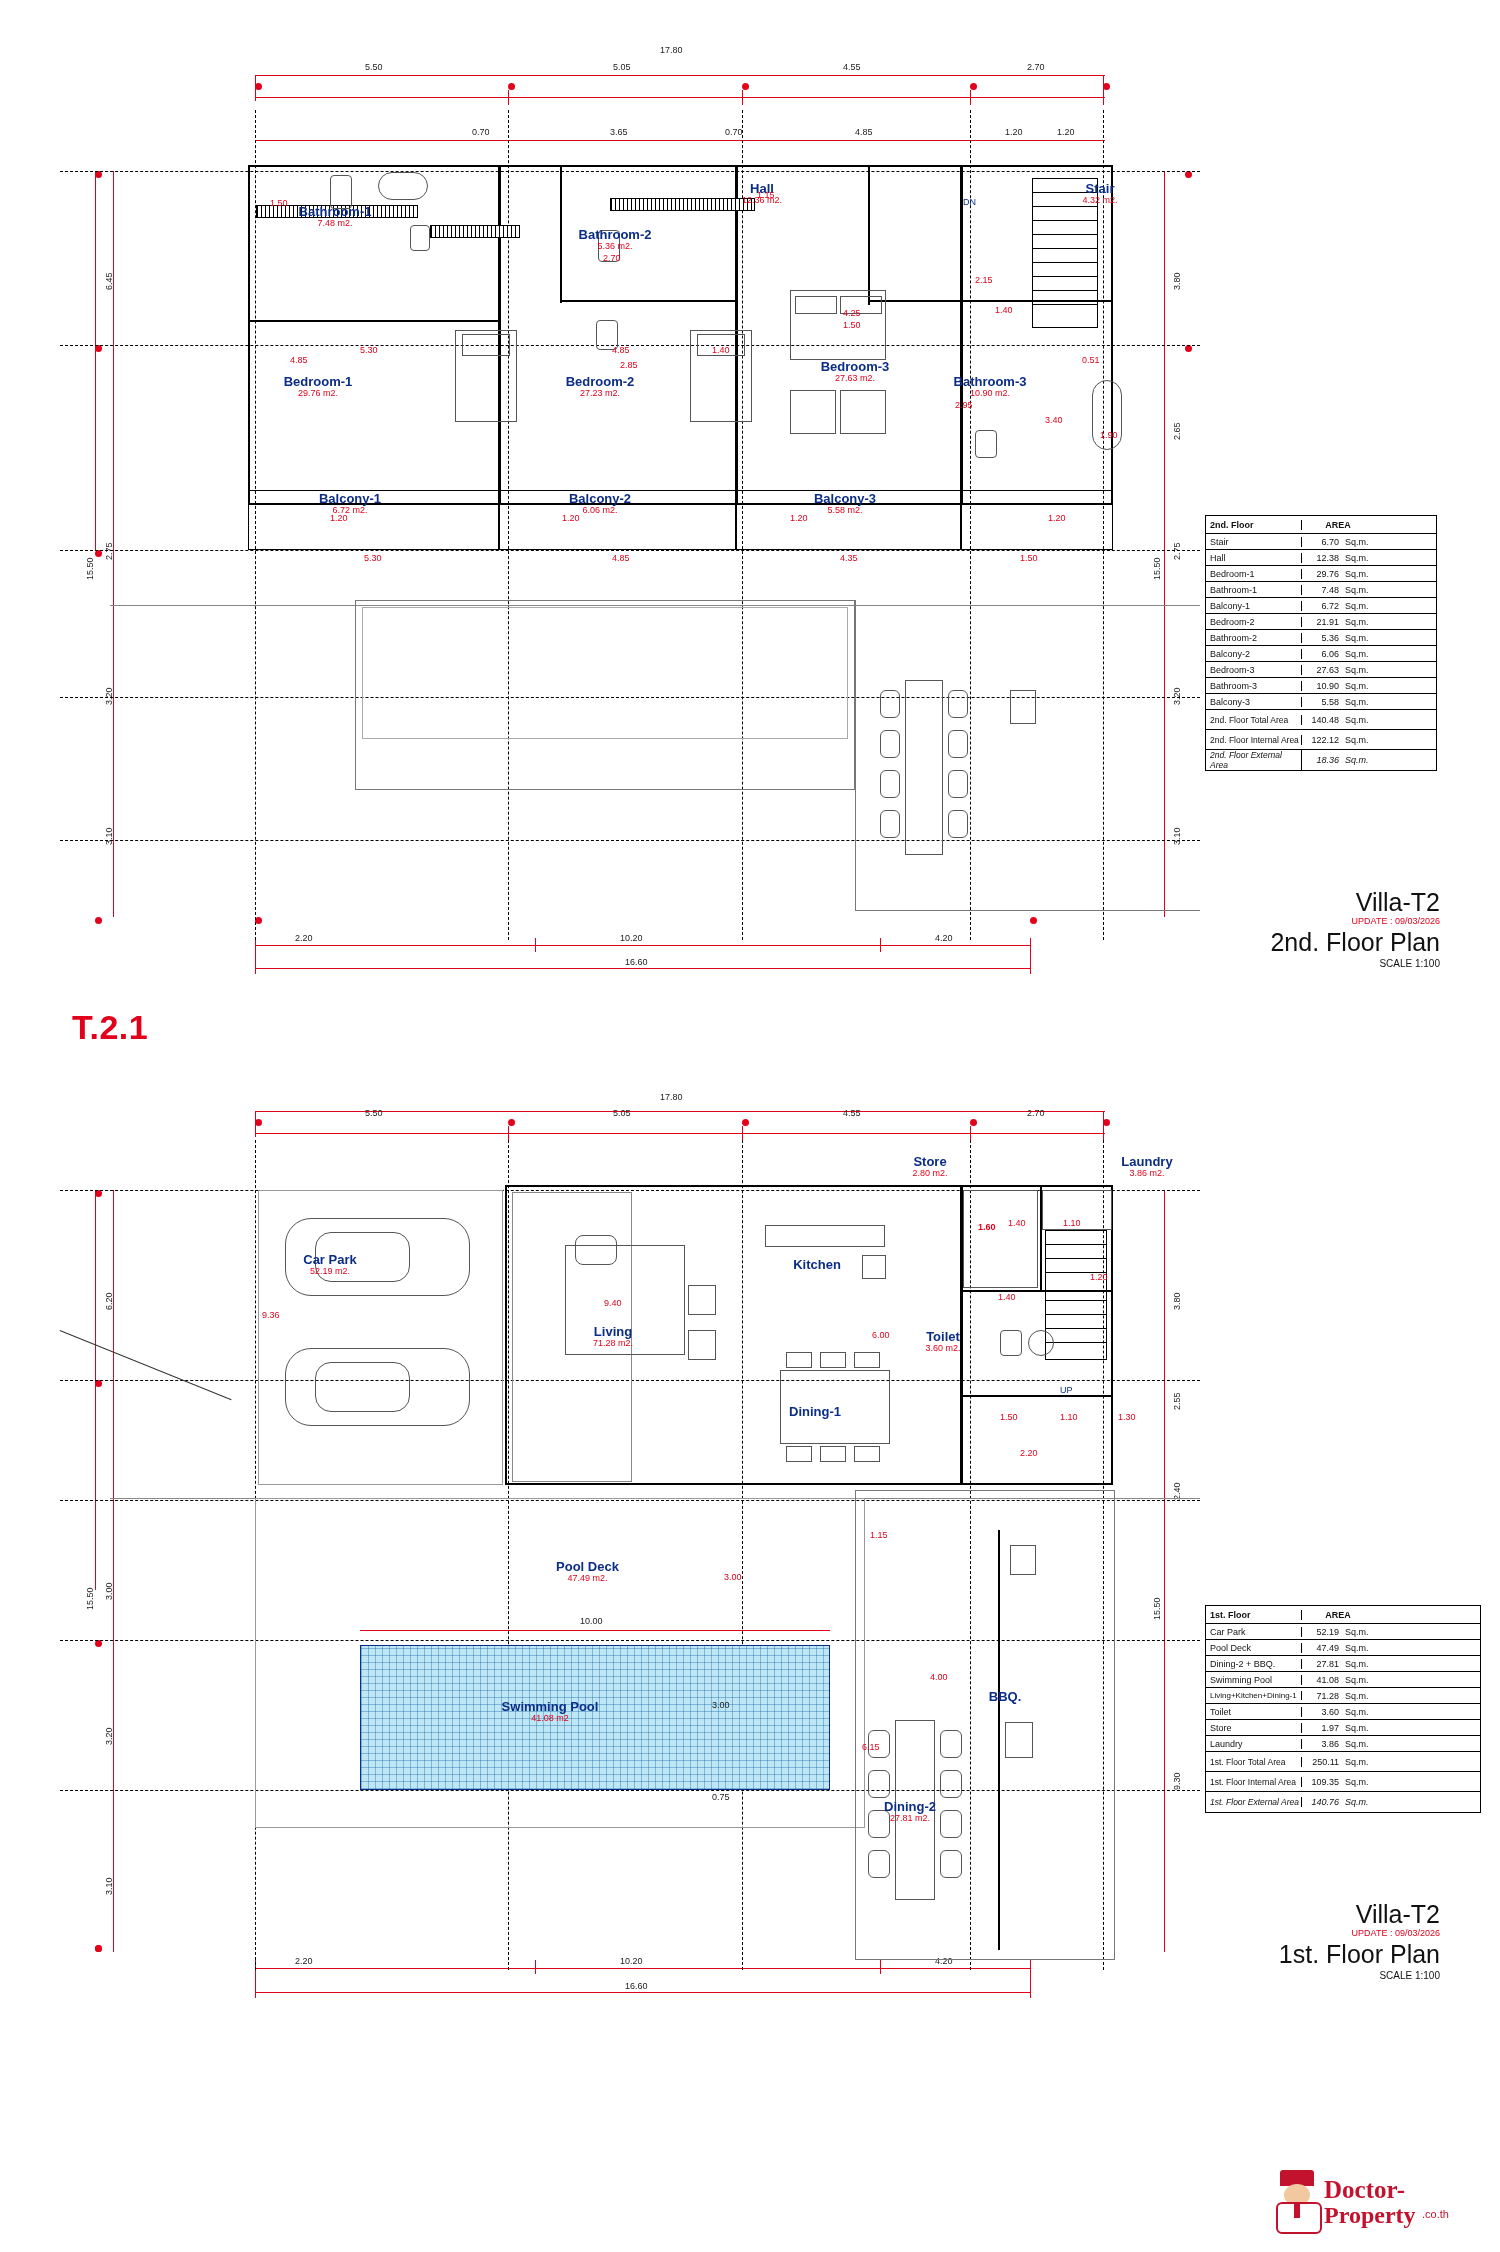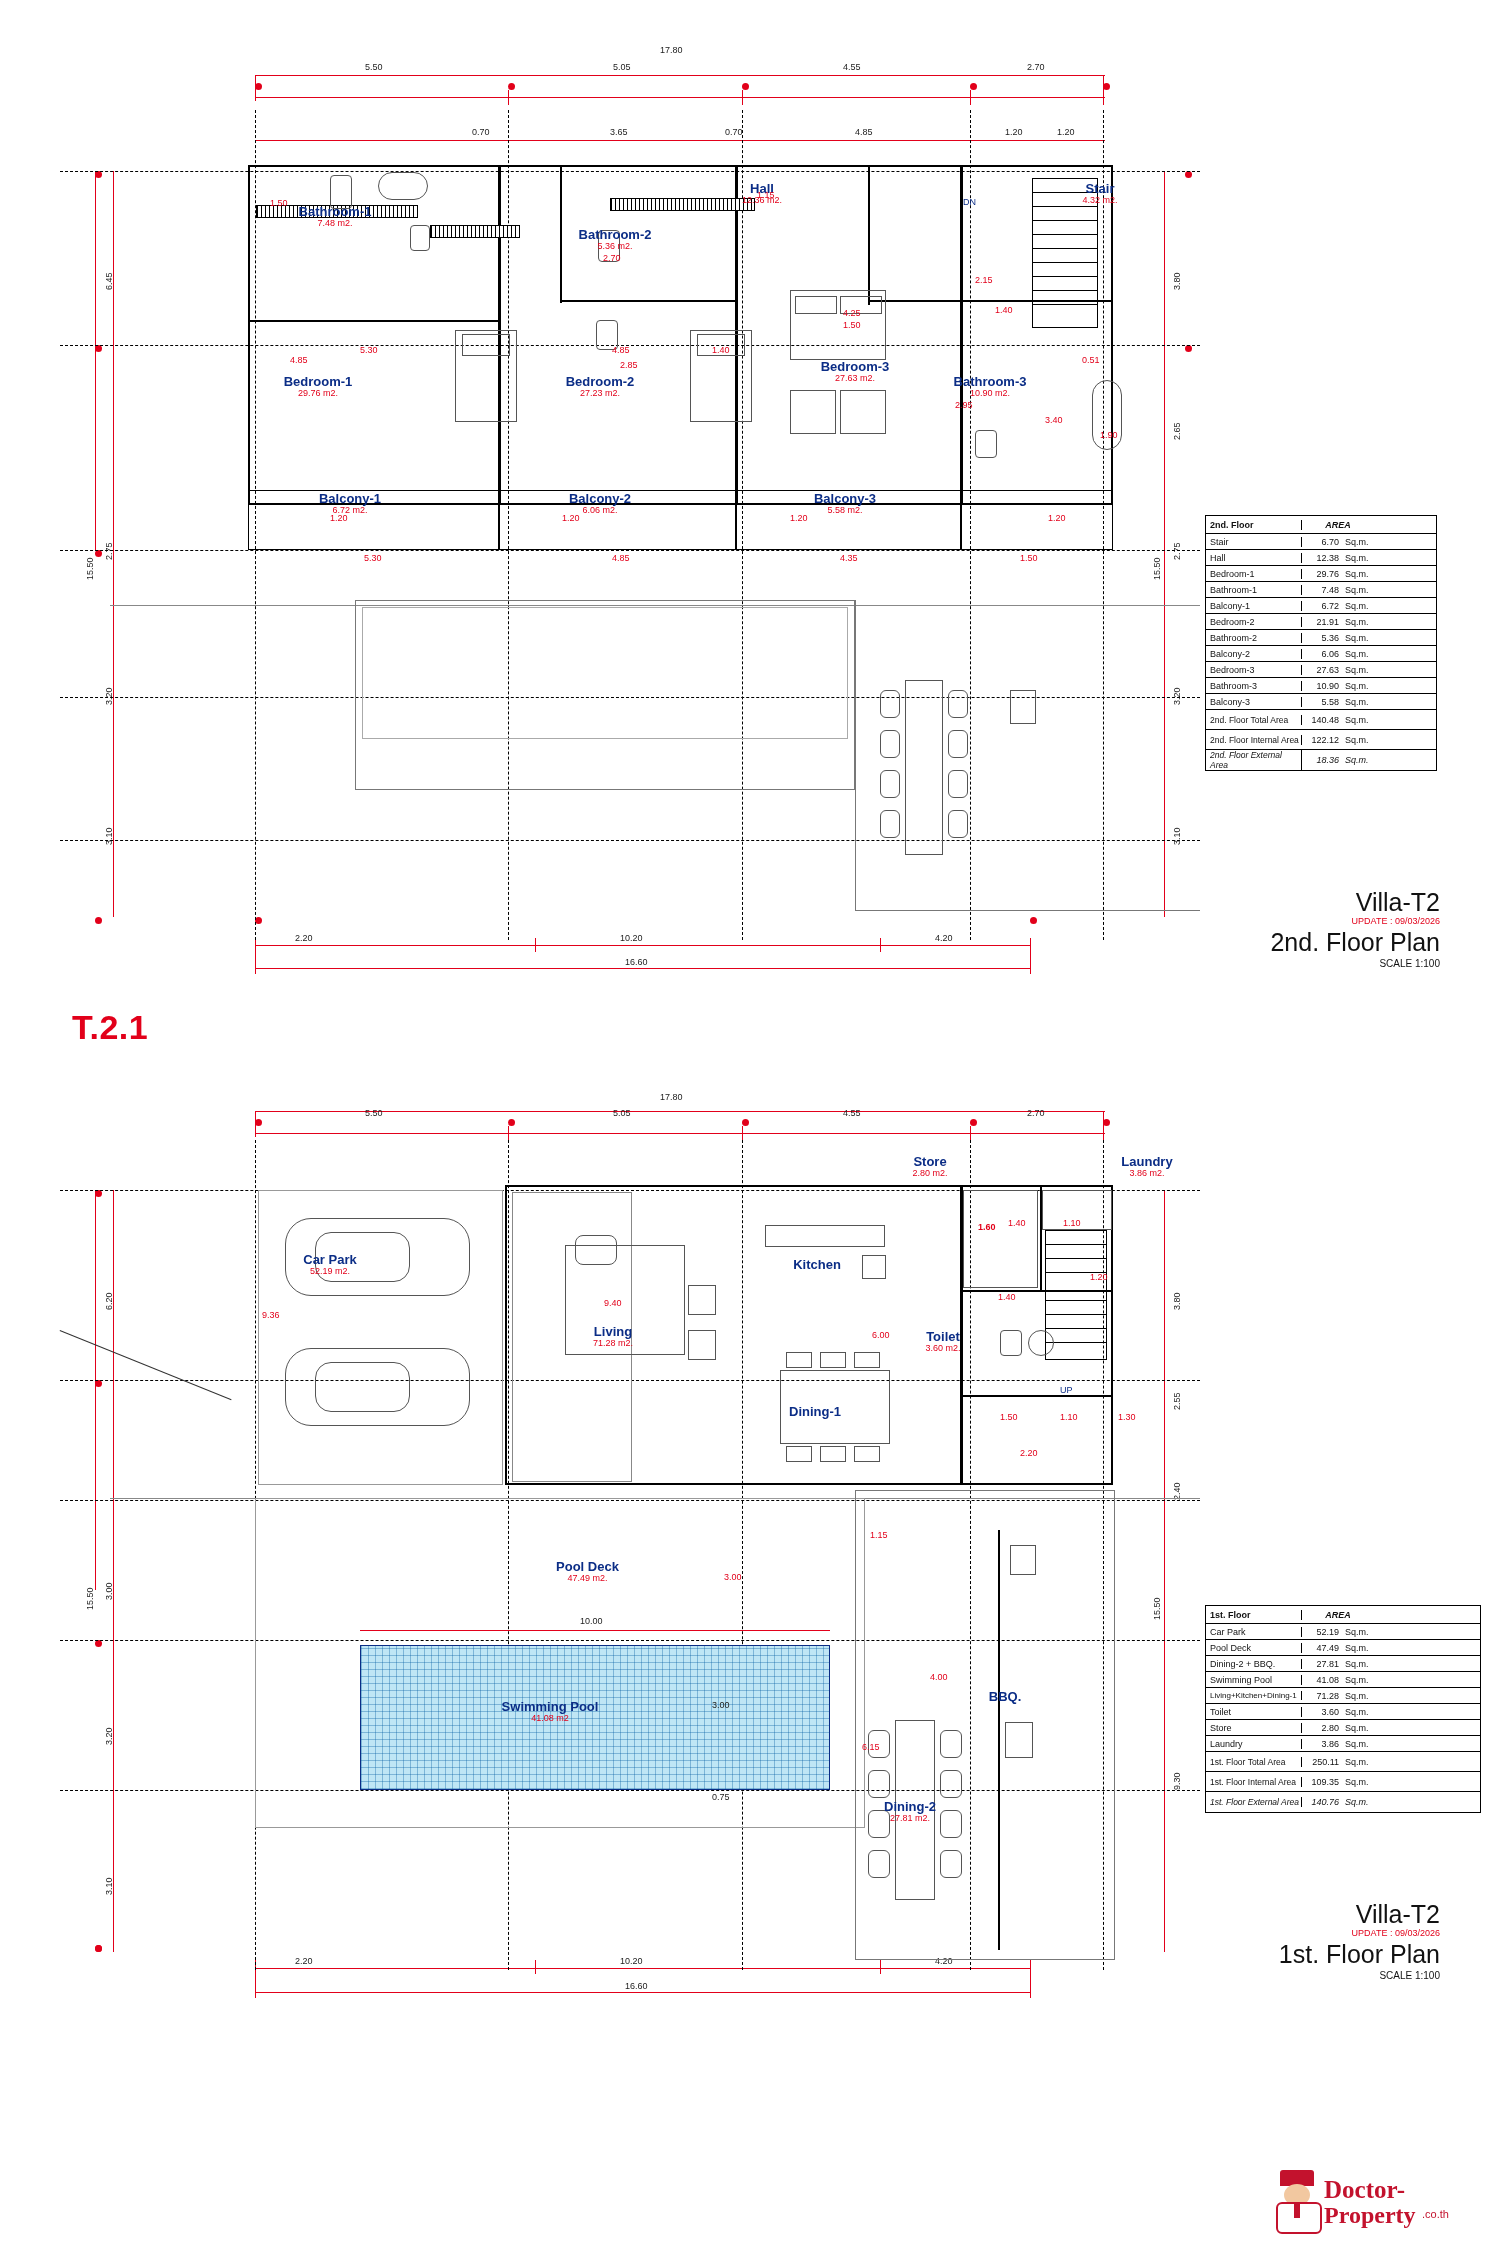--- a/index.html
+++ b/index.html
@@ -25,21 +25,21 @@
 
   
   .table{position:absolute;border:1px solid #000;box-sizing:border-box;background:#fff;font-size:9px;color:#111;}
   .table .r{display:flex;border-bottom:1px solid #000;height:16px;align-items:center;box-sizing:border-box;}
   .table .r:last-child{border-bottom:none;font-style:italic;}
   .table .c1{width:96px;padding-left:4px;box-sizing:border-box;border-right:1px solid #000;overflow:hidden;}
   .table .c2{width:40px;text-align:right;padding-right:3px;box-sizing:border-box;}
   .table .c3{width:32px;text-align:left;padding-left:3px;box-sizing:border-box;}
   .table .hd{font-weight:bold;height:18px;}
   .table .hd .c1{border-right:1px solid #000;}
-  .table .hd .c2{width:72px;text-align:center;padding:0;font-style:italic;}
+  .table .hd .c2{width:72px;text-align:center;padding:0;}
   .table .sum{height:20px;}
   .table .sum .c1{font-size:8.5px;}
 
   
   .title-blk{position:absolute;text-align:right;}
   .t-villa{font-size:25px;color:#111;line-height:28px;}
   .t-upd{font-size:9px;color:#e2001a;line-height:11px;}
   .t-plan{font-size:25px;color:#111;line-height:30px;}
   .t-scale{font-size:10px;color:#111;line-height:13px;}
 
@@ -594,21 +594,21 @@
           <div class="c2">71.28</div>
           <div class="c3">Sq.m.</div>
         </div>
       <div class="r">
           <div class="c1">Toilet</div>
           <div class="c2">3.60</div>
           <div class="c3">Sq.m.</div>
         </div>
       <div class="r">
           <div class="c1">Store</div>
-          <div class="c2">2.80</div>
+          <div class="c2">1.97</div>
           <div class="c3">Sq.m.</div>
         </div>
       <div class="r">
           <div class="c1">Laundry</div>
           <div class="c2">3.86</div>
           <div class="c3">Sq.m.</div>
         </div>
       <div class="r sum">
           <div class="c1">1st. Floor Total Area</div>
           <div class="c2">250.11</div>

